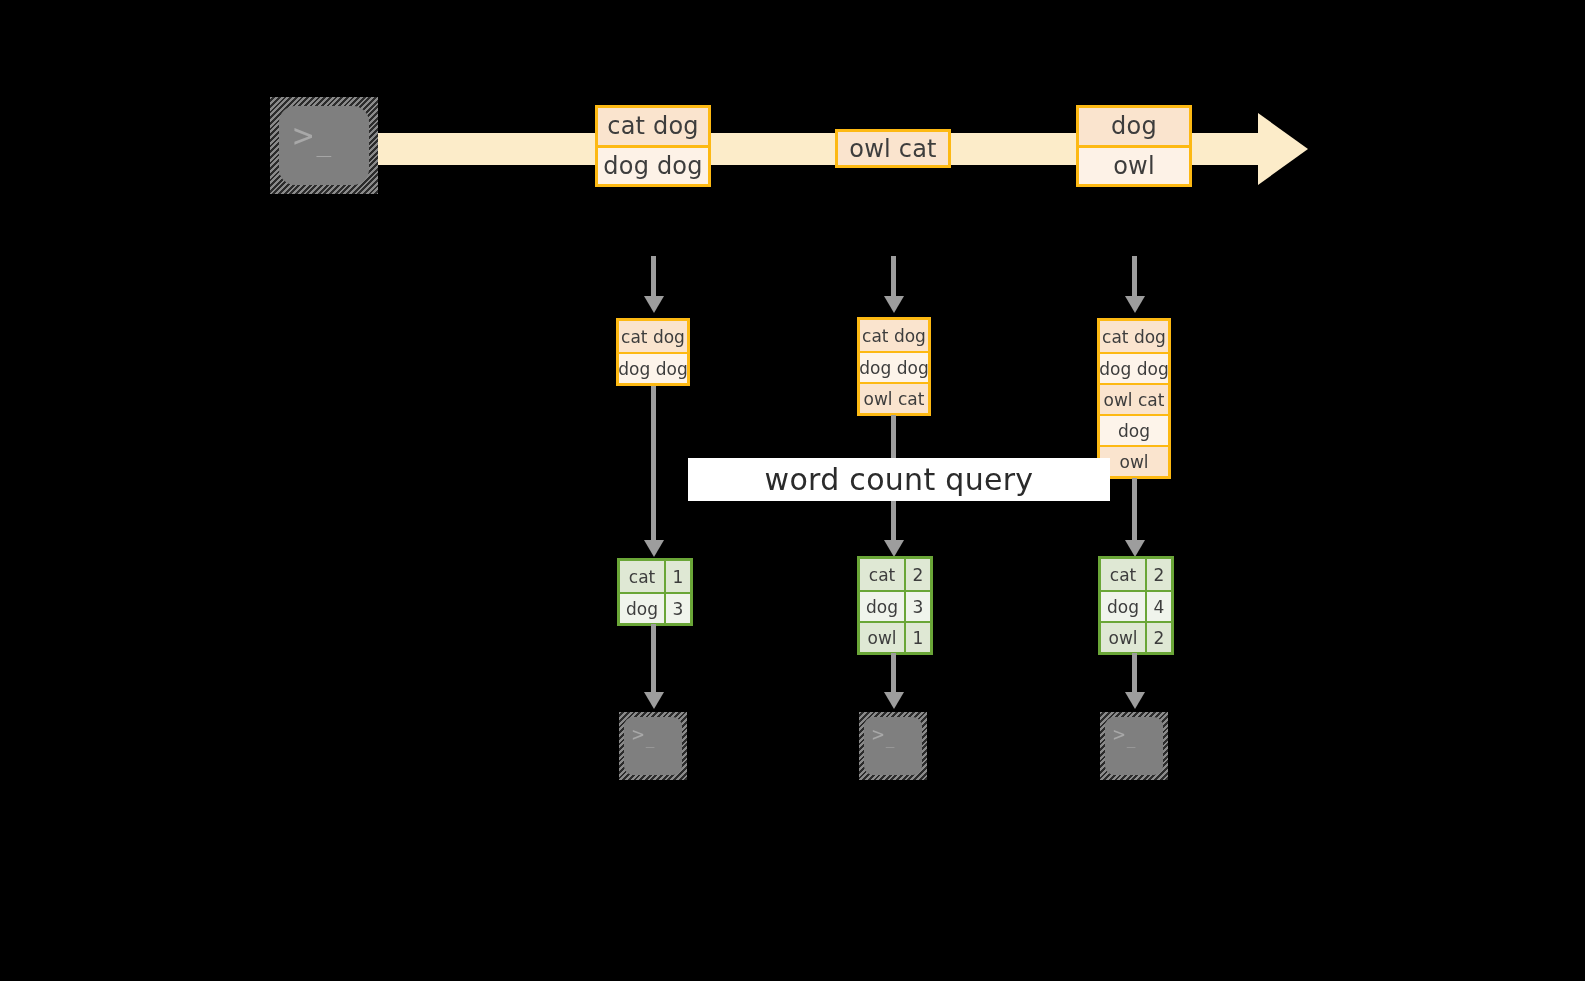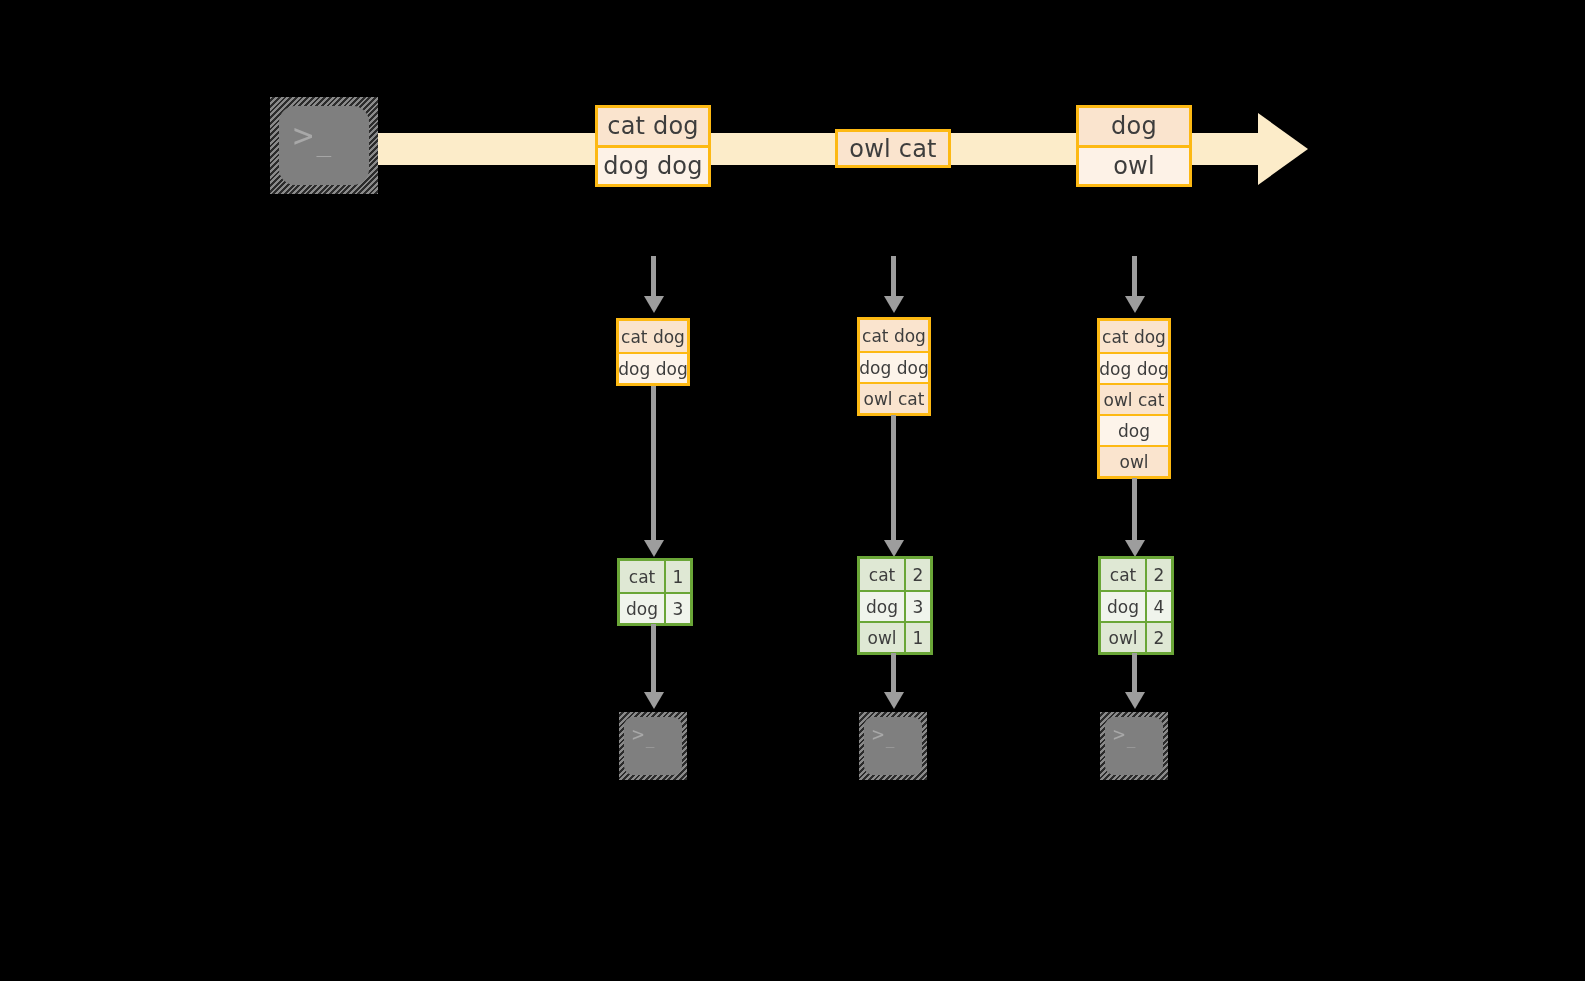--- a/index.html
+++ b/index.html
@@ -234,20 +234,23 @@
 
   <div class="conn" style="left:651px; top:386px; height:154px;"></div>
   <div class="conn-head" style="left:644px; top:540px;"></div>
 
   <div class="conn" style="left:891px; top:415px; height:125px;"></div>
   <div class="conn-head" style="left:884px; top:540px;"></div>
 
   <div class="conn" style="left:1132px; top:478px; height:62px;"></div>
   <div class="conn-head" style="left:1125px; top:540px;"></div>
 
+  <div class="banner" style="left:688px; top:458px; width:422px; height:43px;">
+    <span class="label">word count query</span>
+  </div>
 
   <div class="gtable" style="left:617px; top:558px;">
     <div class="row dark">
       <div class="cellw">cat</div>
       <div class="cellc">1</div>
     </div>
     <div class="row light">
       <div class="cellw">dog</div>
       <div class="cellc">3</div>
     </div>

